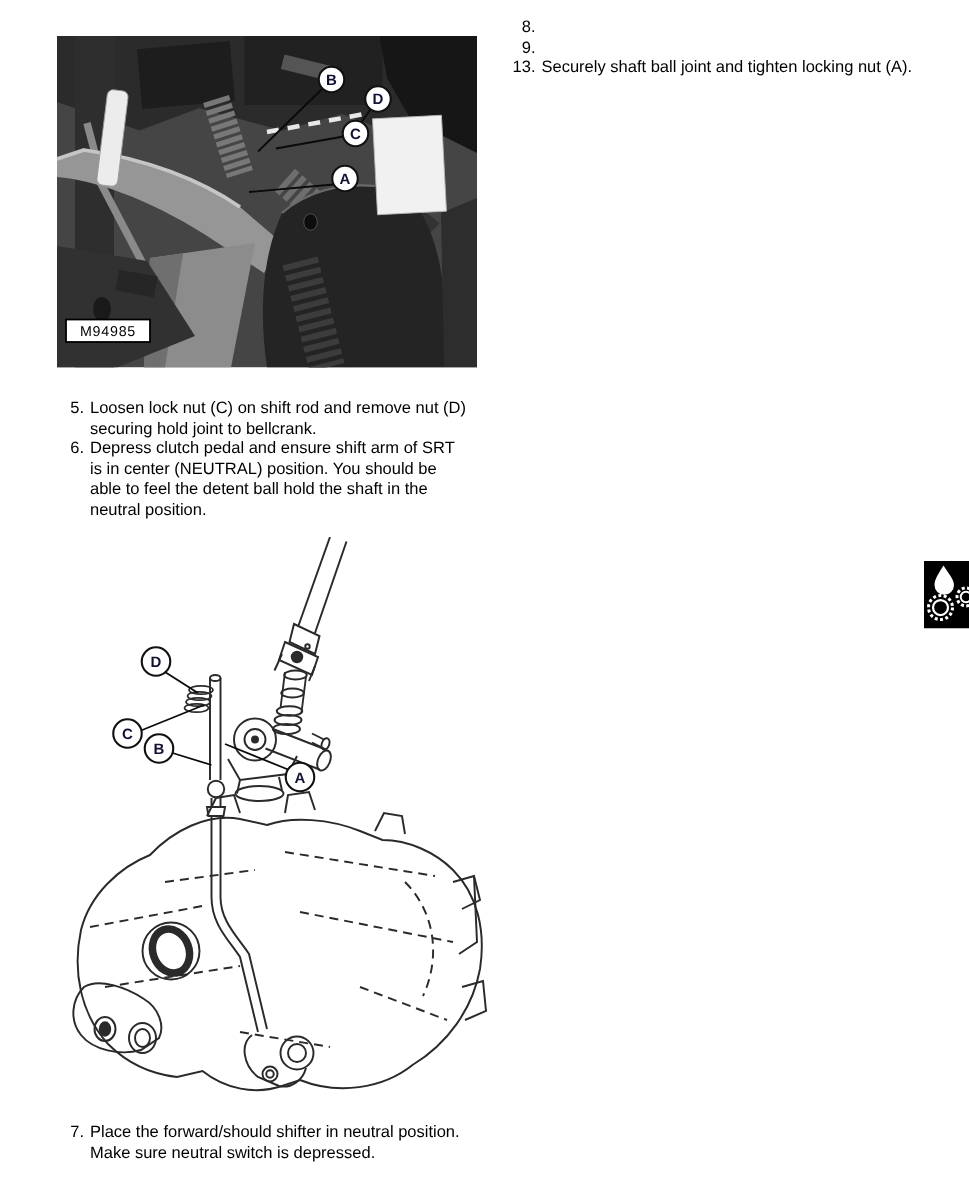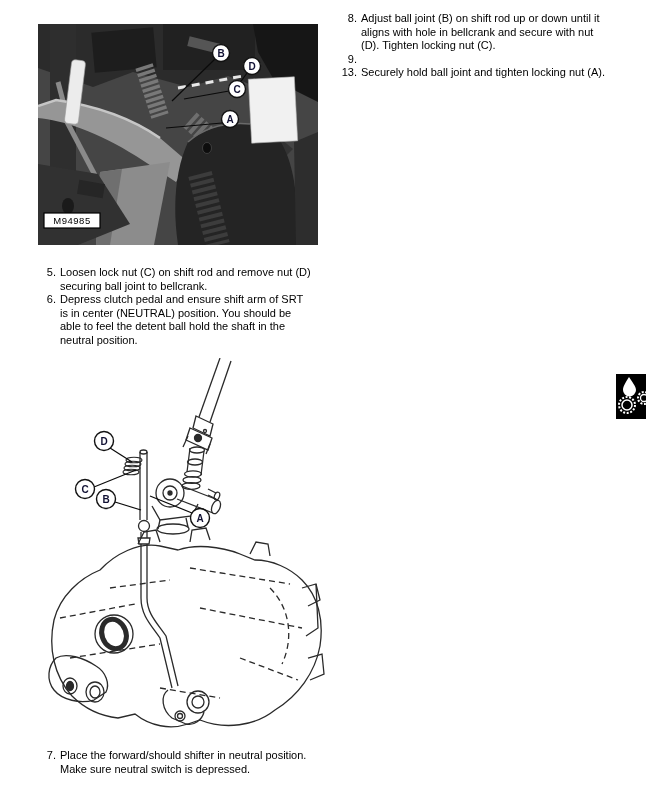--- a/index.html
+++ b/index.html
@@ -105,38 +105,35 @@
       <g>
         <rect x="6" y="189" width="56" height="15" fill="#fff" stroke="#000" stroke-width="1.2"></rect>
         <text x="34" y="200" class="fig-label">M94985</text>
       </g>
     </svg>
   </figure>
 
   <ol class="steps steps-right">
     <li class="step">
       <span class="step-num">8.</span>
-      <span class="step-text">Adjust ball joint (B) on shift rod up or down until it
-aligns with hole in bellcrank and secure with nut
-(D). Tighten locking nut (C).</span>
     </li>
     <li class="step">
       <span class="step-num">9.</span>
     </li>
     <li class="step">
       <span class="step-num">13.</span>
-      <span class="step-text">Securely hold ball joint and tighten locking nut (A).</span>
+      <span class="step-text">Securely shaft ball joint and tighten locking nut (A).</span>
     </li>
   </ol>
 
   <ol class="steps steps-left">
     <li class="step">
       <span class="step-num">5.</span>
       <span class="step-text">Loosen lock nut (C) on shift rod and remove nut (D)
-securing ball joint to bellcrank.</span>
+securing hold joint to bellcrank.</span>
     </li>
     <li class="step">
       <span class="step-num">6.</span>
       <span class="step-text">Depress clutch pedal and ensure shift arm of SRT
 is in center (NEUTRAL) position. You should be
 able to feel the detent ball hold the shaft in the
 neutral position.</span>
     </li>
   </ol>
 

